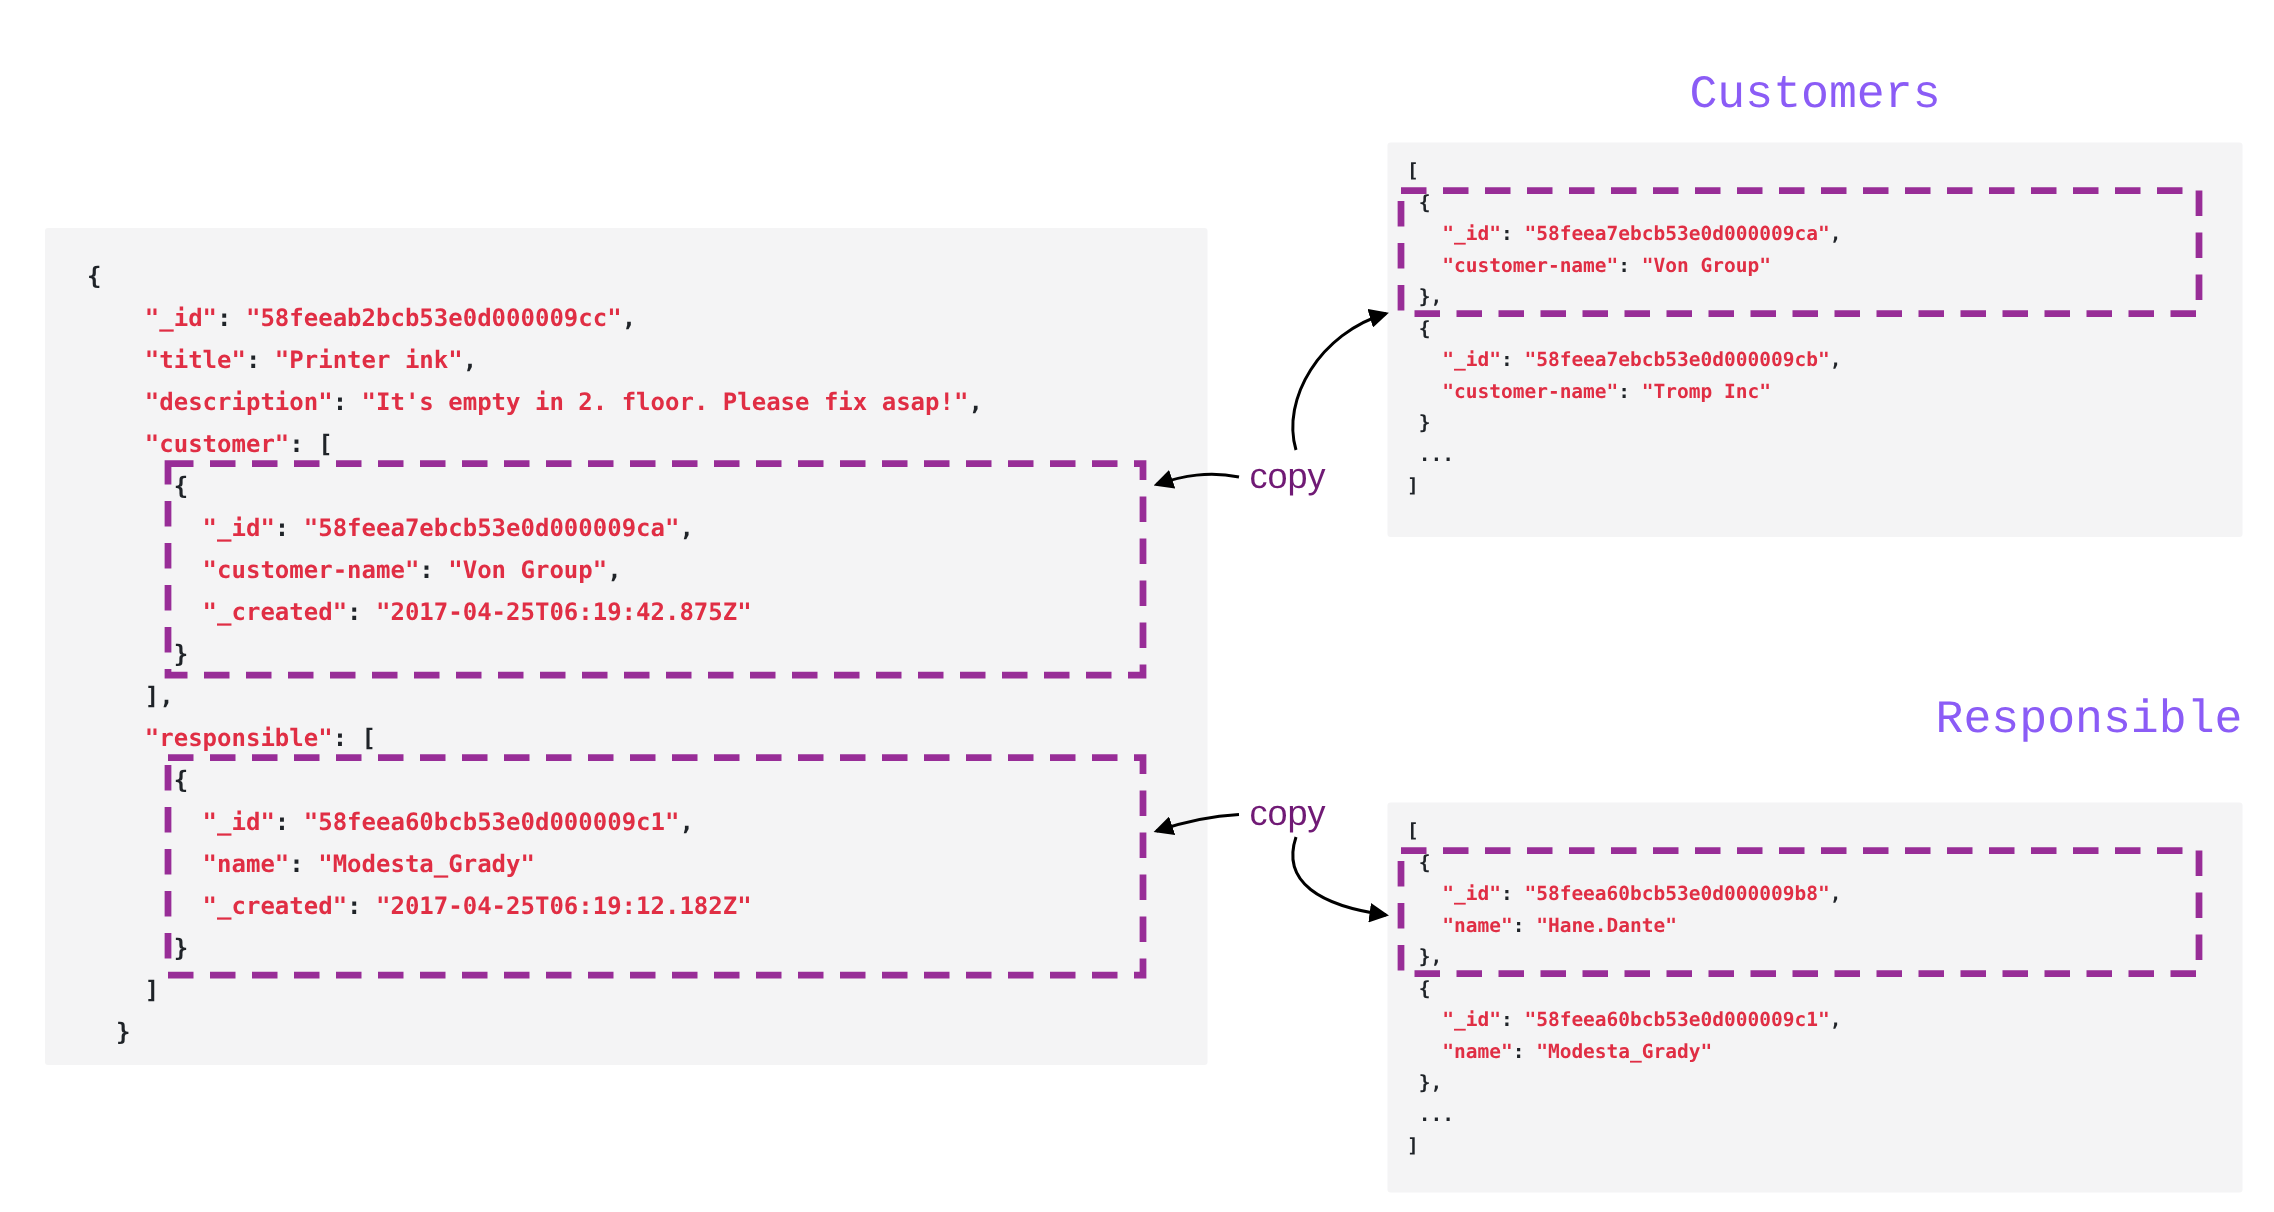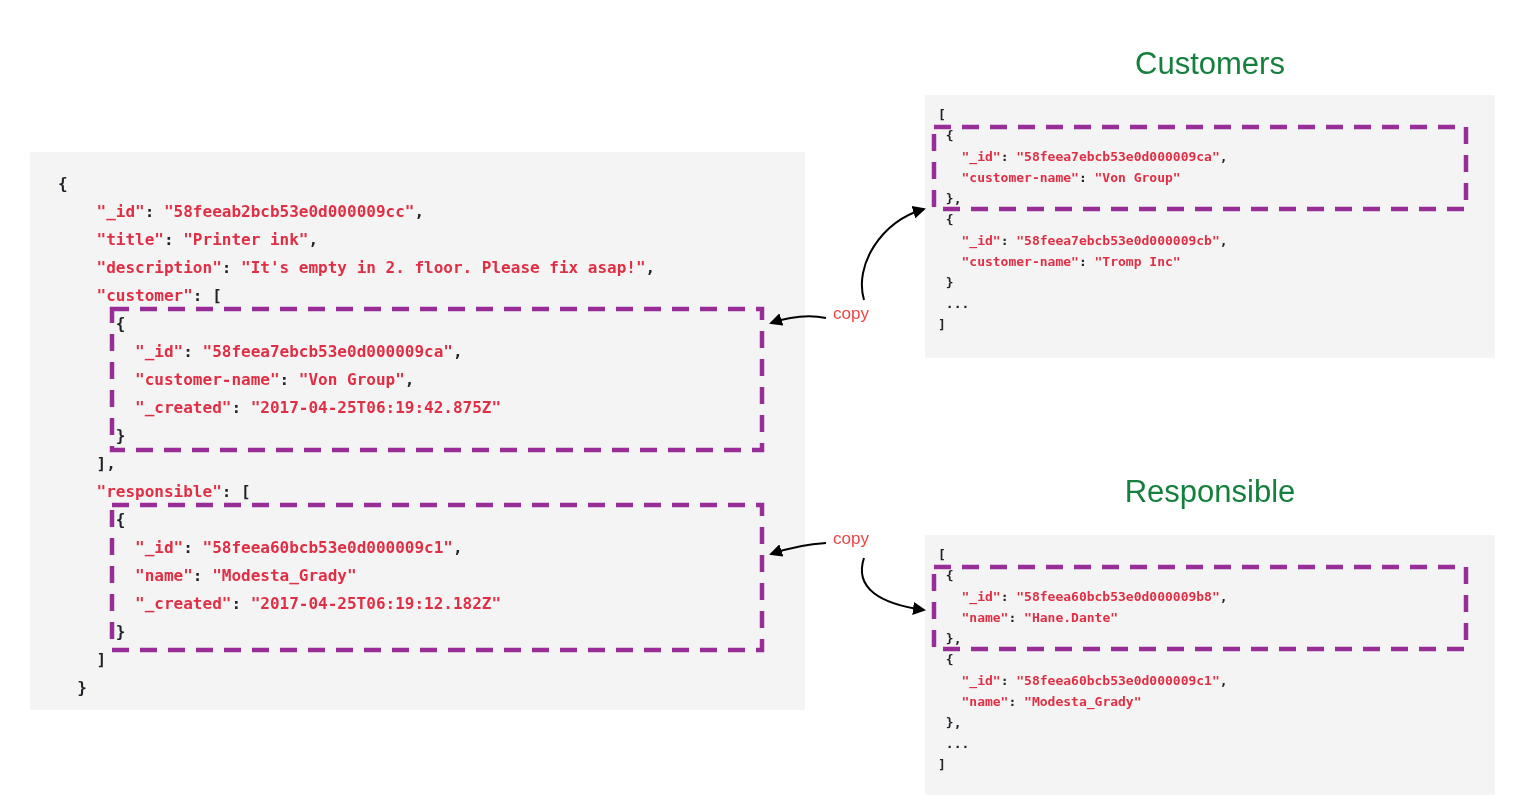--- a/index.html
+++ b/index.html
@@ -9,54 +9,54 @@
     position: relative;
     width: 1516px;
     height: 808px;
     background: #ffffff;
     overflow: hidden;
   }
   .panel-title {
     position: absolute;
     font-size: 31px;
     font-weight: 400;
-    color: #15803d;
+    color: #8b5cf6;
     text-align: center;
-    font-family: Liberation Sans, sans-serif;
+    font-family: Liberation Mono, monospace;
   }
   .codebox {
     position: absolute;
     background: var(--panel-bg, #f4f4f5);
     font-family: "DejaVu Sans Mono", monospace;
     font-weight: bold;
     white-space: pre;
     color: var(--plain, #1f2328);
     border-radius: 2px;
   }
   .codebox.large { font-size: 16px; line-height: 28px; padding: 18px 0 0 28px; }
   .codebox.small { font-size: 13px; line-height: 21px; padding: 9px 0 0 13px; }
   .code-line { white-space: pre; }
   .str { color: var(--str, #e02e44); }
   .copy-label {
     position: absolute;
-    font-size: 17px;
-    color: #ef4444;
+    font-size: 24px;
+    color: #701a75;
     font-family: "Liberation Sans", sans-serif;
   }
   svg.overlay {
     position: absolute;
     left: 0; top: 0;
     width: 1516px; height: 808px;
     pointer-events: none;
   }
   #issues-title      { left: 30px;  top: 100px; width: 775px; }
   #issues-code       { left: 30px;  top: 152px; width: 775px; height: 558px; }
   #customers-title   { left: 925px; top: 46px;  width: 570px; }
   #customers-code    { left: 925px; top: 95px;  width: 570px; height: 263px; }
-  #responsible-title { left: 925px; top: 474px; width: 570px; }
+  #responsible-title { left: 925px; top: 463px; width: 570px; text-align: right; }
   #responsible-code  { left: 925px; top: 535px; width: 570px; height: 260px; }
   #copy-top          { left: 833px; top: 304px; }
   #copy-bottom       { left: 833px; top: 529px; }
 </style>
 </head>
 <body>
 
 <div class="canvas">
 
   <div class="codebox large" id="issues-code"><div class="code-line"><span>{</span></div><div class="code-line"><span>    </span><span class="str">"_id"</span><span>: </span><span class="str">"58feeab2bcb53e0d000009cc"</span><span>,</span></div><div class="code-line"><span>    </span><span class="str">"title"</span><span>: </span><span class="str">"Printer ink"</span><span>,</span></div><div class="code-line"><span>    </span><span class="str">"description"</span><span>: </span><span class="str">"It's empty in 2. floor. Please fix asap!"</span><span>,</span></div><div class="code-line"><span>    </span><span class="str">"customer"</span><span>: [</span></div><div class="code-line"><span>      {</span></div><div class="code-line"><span>        </span><span class="str">"_id"</span><span>: </span><span class="str">"58feea7ebcb53e0d000009ca"</span><span>,</span></div><div class="code-line"><span>        </span><span class="str">"customer-name"</span><span>: </span><span class="str">"Von Group"</span><span>,</span></div><div class="code-line"><span>        </span><span class="str">"_created"</span><span>: </span><span class="str">"2017-04-25T06:19:42.875Z"</span></div><div class="code-line"><span>      }</span></div><div class="code-line"><span>    ],</span></div><div class="code-line"><span>    </span><span class="str">"responsible"</span><span>: [</span></div><div class="code-line"><span>      {</span></div><div class="code-line"><span>        </span><span class="str">"_id"</span><span>: </span><span class="str">"58feea60bcb53e0d000009c1"</span><span>,</span></div><div class="code-line"><span>        </span><span class="str">"name"</span><span>: </span><span class="str">"Modesta_Grady"</span></div><div class="code-line"><span>        </span><span class="str">"_created"</span><span>: </span><span class="str">"2017-04-25T06:19:12.182Z"</span></div><div class="code-line"><span>      }</span></div><div class="code-line"><span>    ]</span></div><div class="code-line"><span>  }</span></div></div>

